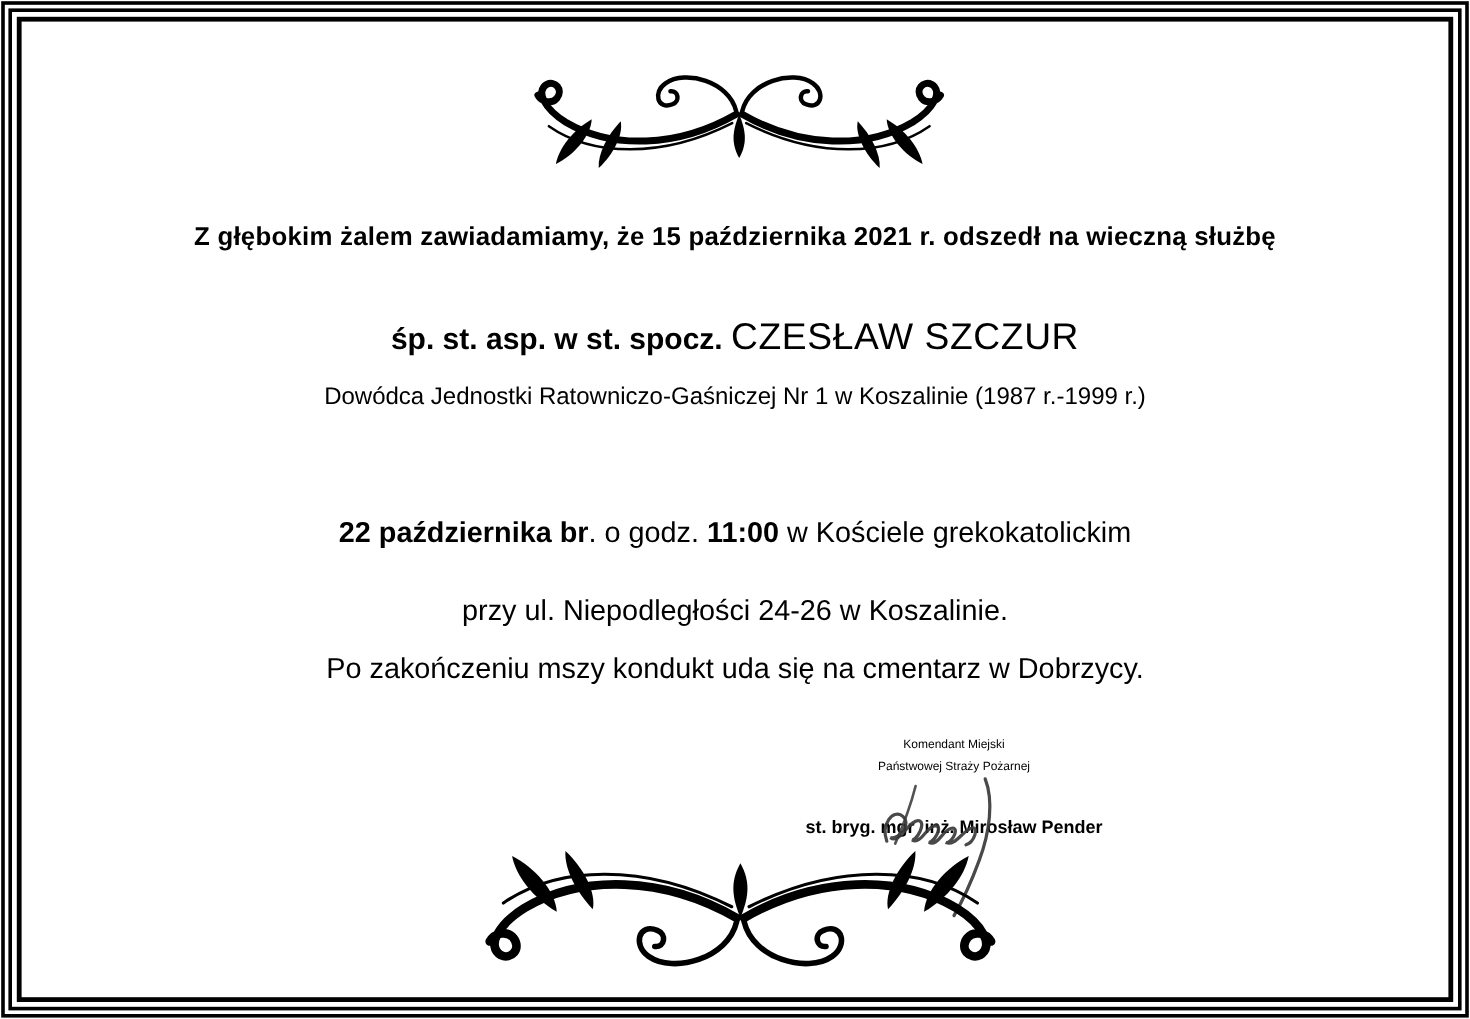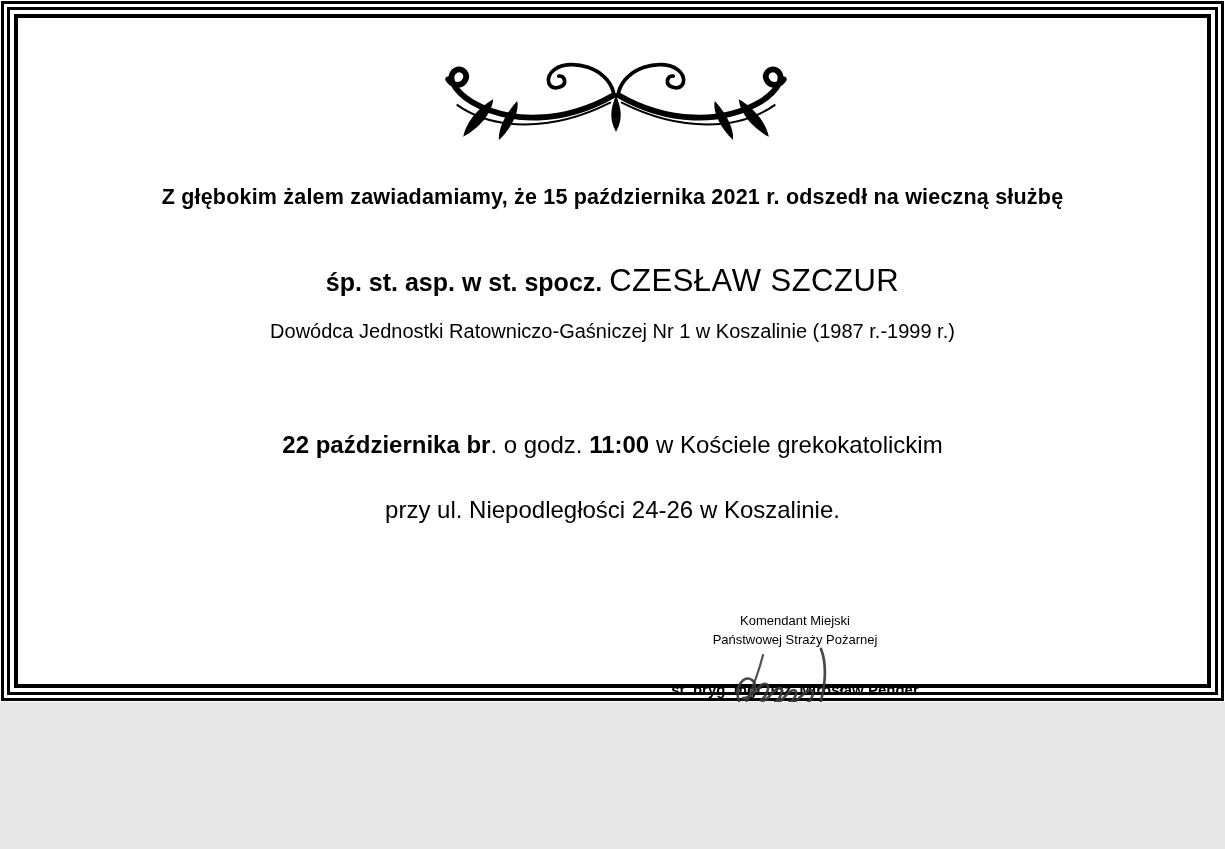--- a/index.html
+++ b/index.html
@@ -1,18 +1,18 @@
 <!DOCTYPE html>
 <html><head>
 <meta charset="utf-8">
 <style>
   html,body{margin:0;padding:0;background:#e8e8e8;}
   .page{
     position:relative;
-    width:1225px;height:702px;
+    width:1225px;height:849px;
     background:#ffffff;
     margin:0 auto;
     font-family:"Liberation Sans", sans-serif;
     color:#000;
     overflow:hidden;
   }
   
   .border-outer{position:absolute;inset:1px;border:3px solid #000;pointer-events:none;}
   .border-mid  {position:absolute;inset:7px;border:3px solid #000;pointer-events:none;}
   .border-inner{position:absolute;inset:14px;border:4px solid #000;pointer-events:none;}
@@ -27,21 +27,21 @@
 
   .cer{font-size:24px;}
   .cer1{top:396px;}
   .cer2{top:431px;}
   .cer3{top:496px;}
   .cer4{top:544px;}
   .b{font-weight:bold;}
 
   .sigblock{
     position:absolute;left:645px;top:611px;width:300px;
-    text-align:center;font-size:13px;line-height:19px;
+    text-align:center;font-size:10px;line-height:19px;
   }
   .signer{
     position:absolute;left:580px;top:681px;width:430px;
     text-align:center;font-size:15px;font-weight:bold;white-space:pre;
   }
 
   .orn-top{position:absolute;left:420px;top:47px;width:392px;height:93px;}
   .orn-bottom{position:absolute;left:374px;top:709px;width:486px;height:116px;}
   .signature-svg{position:absolute;left:733px;top:641px;width:132px;height:126px;}
 
@@ -84,20 +84,21 @@
 
   <div class="centerline roleline">Dowódca Jednostki Ratowniczo-Gaśniczej Nr 1 w Koszalinie (1987 r.-1999 r.)</div>
 
 
   <div class="centerline cer cer2">
     <span class="b">22 października br</span><span>. o godz. </span><span class="b">11:00</span><span> w Kościele grekokatolickim</span>
   </div>
 
   <div class="centerline cer cer3">przy ul. Niepodległości 24-26 w Koszalinie.</div>
 
+  <div class="centerline cer cer4">Po zakończeniu mszy kondukt uda się na cmentarz w Dobrzycy.</div>
 
   <div class="sigblock">
     <div>Komendant Miejski</div>
     <div>Państwowej Straży Pożarnej</div>
   </div>
 
   <div class="signer">st. bryg. mgr  inż. Mirosław Pender</div>
 
   <svg class="signature-svg" viewBox="0 0 132 126" aria-hidden="true">
     <path class="sig-ink-thin" d="M30,14 C26,30 20,46 13,62"></path>

